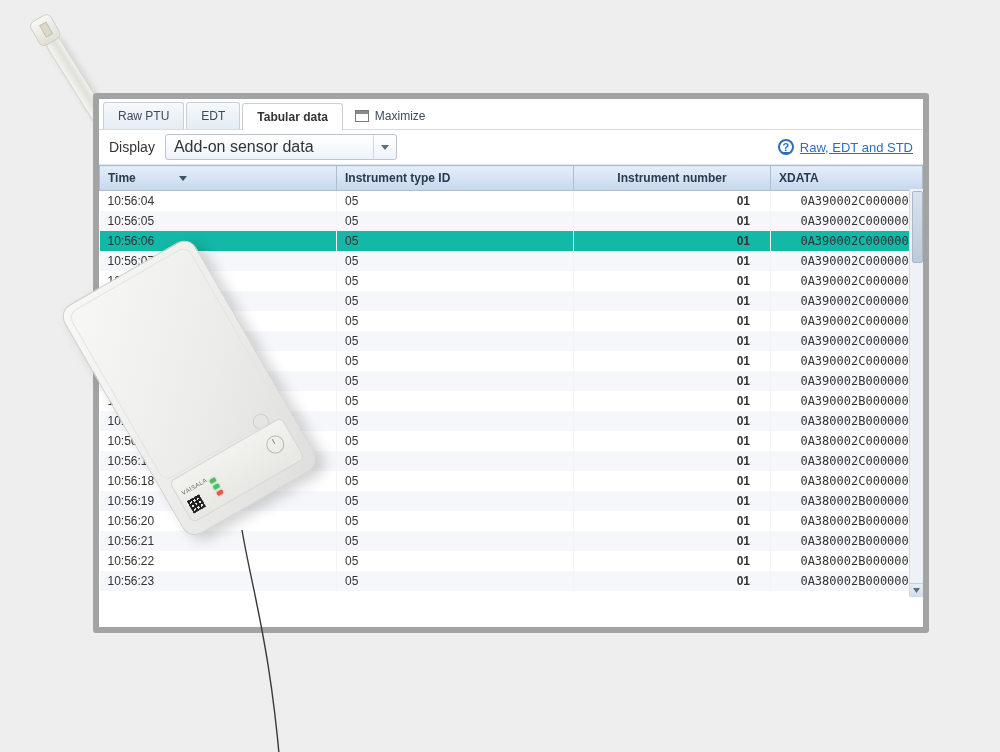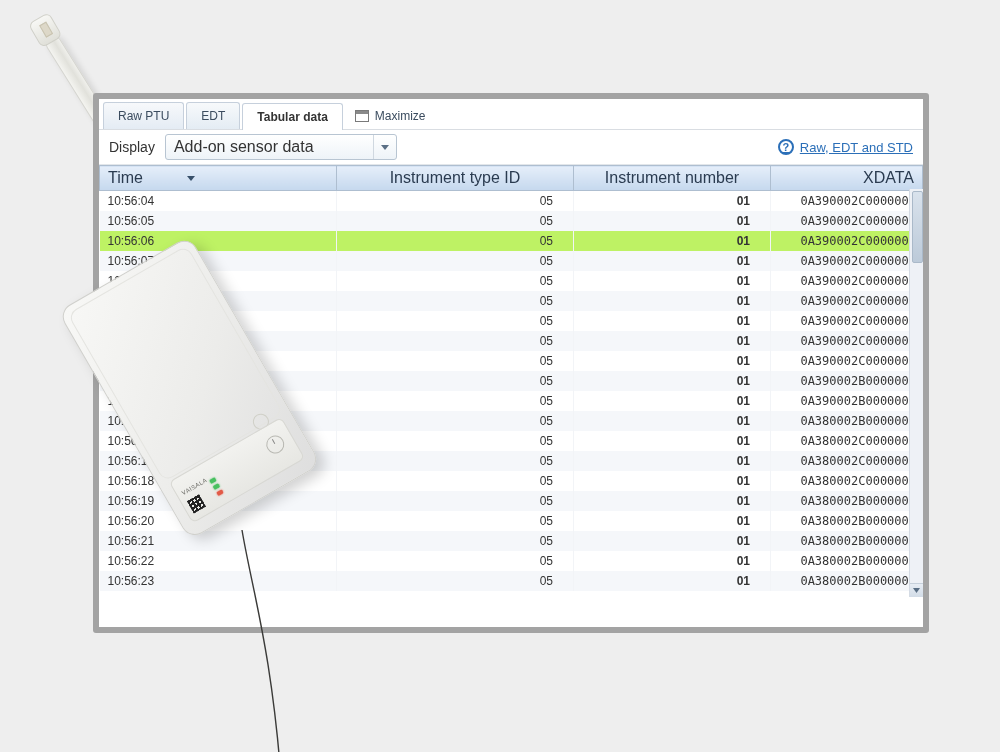--- a/index.html
+++ b/index.html
@@ -135,51 +135,51 @@
     overflow: hidden;
   }
   table {
     width: 100%;
     border-collapse: collapse;
     table-layout: fixed;
   }
   th {
     background: linear-gradient(#e5eefa, #c5d8ee);
     color: #2a3b50;
-    font-weight: normal;
-    font-size: 16px;
+    font-weight: bold;
+    font-size: 12px;
     height: 24px;
     border: 1px solid #aebed0;
     padding: 0 8px;
   }
   th.time   { width: 220px; text-align: left; }
-  th.itype  { width: 220px; text-align: center; }
+  th.itype  { width: 220px; text-align: left; }
   th.inum   { width: 180px; text-align: center; }
-  th.xdata  { text-align: right; }
+  th.xdata  { text-align: left; }
   .sort-k {
     display:inline-block;
     width:0;height:0;
     border-left:4px solid transparent;
     border-right:4px solid transparent;
     border-top:5px solid #38506a;
     margin-left:40px;
     vertical-align: middle;
   }
   td {
     height: 20px;
     font-size: 12px;
     padding: 0 8px;
     border-right: 1px solid #f2f4f7;
   }
   td.time  { text-align: left; }
-  td.itype { text-align: right; padding-right: 20px; }
+  td.itype { text-align: left; padding-right: 20px; }
   td.inum  { text-align: right; padding-right: 20px; font-weight: bold; }
   td.xdata { text-align: right; padding-right: 6px; font-family: Verdana, monospace;}
   tbody tr:nth-child(even) { background: #f5f7fa; }
-  tbody tr.sel { background: #bef264; border-radius: 6px; }
+  tbody tr.sel { background: #14b8a6; border-radius: 6px; }
   .scroll-col {
     position: absolute;
     top: 24px; right: 0; bottom: 0;
     width: 13px;
     background: #eef1f6;
     border-left: 1px solid #d4dbe4;
   }
   .scroll-col .thumb {
     position: absolute;
     left: 2px; top: 2px; width: 9px; height: 70px;

